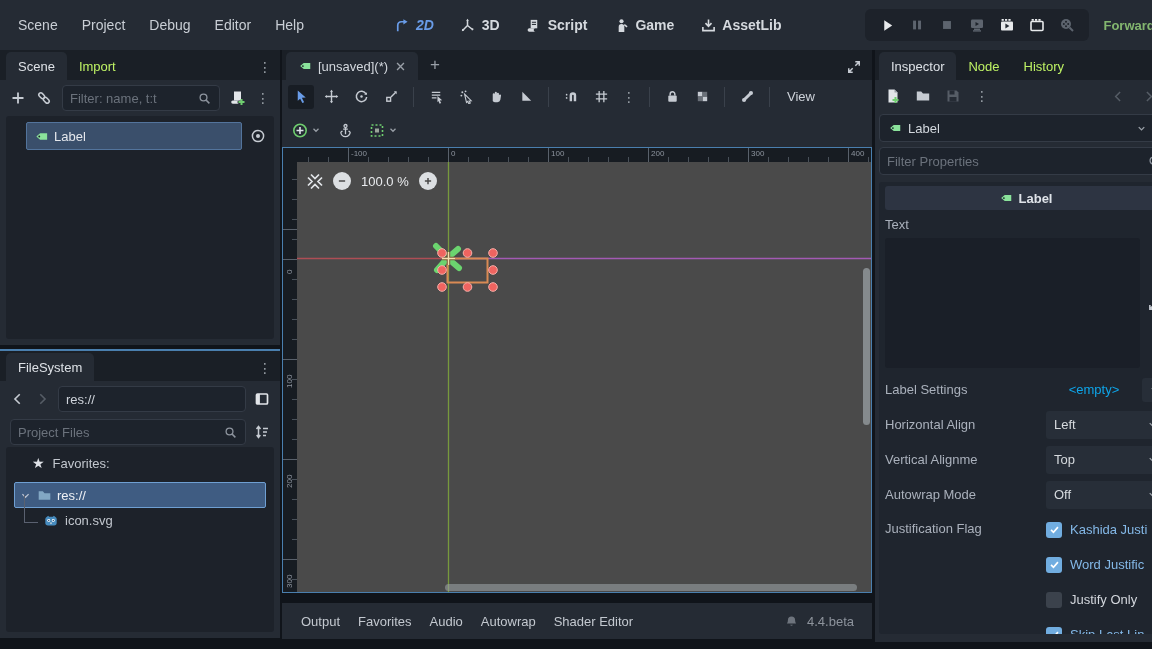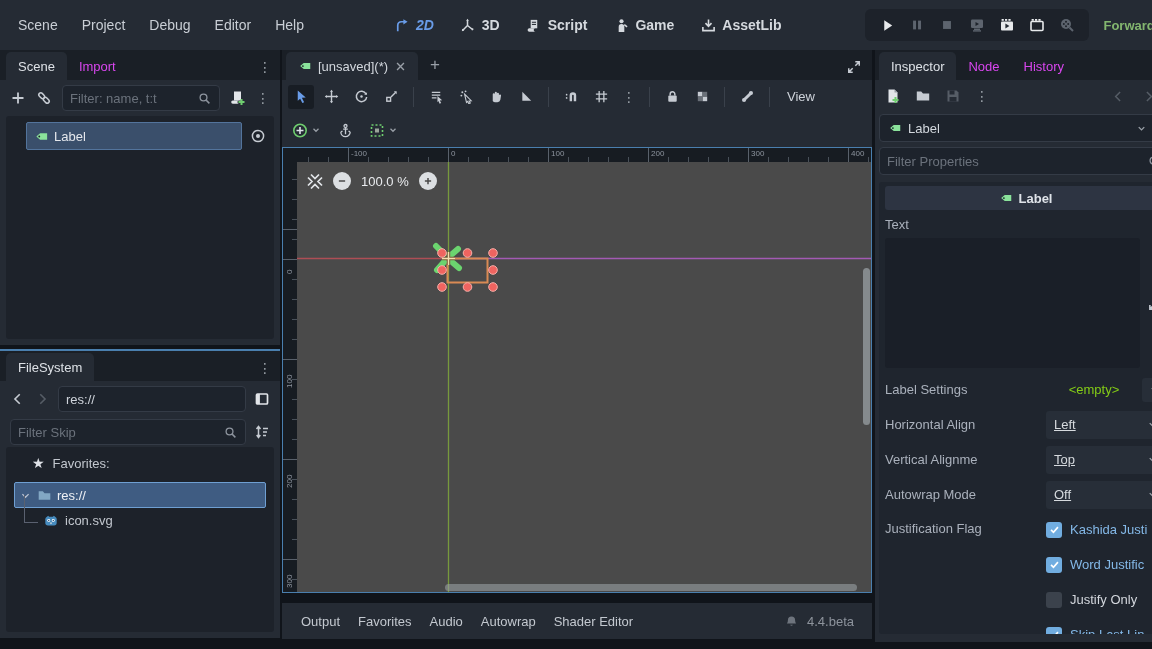--- a/index.html
+++ b/index.html
@@ -12,21 +12,21 @@
   #topbar{position:absolute;left:0;top:0;width:1152px;height:50px;background:#252b34;display:flex;align-items:center;}
   .menu-item{padding:0 12px;color:#c9ced5;font-size:14px;cursor:default;}
   #workspaces{display:flex;align-items:center;gap:26px;margin-left:78px;}
   .ws-tab{display:flex;align-items:center;gap:6px;font-size:14px;font-weight:bold;color:#d5d9de;}
   .ws-tab.active{color:#699ce8;font-style:italic;}
   #playcluster{display:flex;align-items:center;gap:14px;background:#1d222a;border-radius:6px;height:32px;padding:0 14px;margin-left:84px;}
   #renderer{display:flex;align-items:center;gap:6px;margin-left:14px;color:#83b66f;font-weight:bold;}
   
   .dock{position:absolute;background:#252b34;display:flex;flex-direction:column;}
   .tabstrip{height:30px;background:#1a1f26;display:flex;align-items:flex-end;flex:none;}
-  .tab{height:28px;display:flex;align-items:center;gap:6px;padding:0 12px;color:#d946ef;font-size:13px;border-radius:5px 5px 0 0;}
+  .tab{height:28px;display:flex;align-items:center;gap:6px;padding:0 12px;color:#bef264;font-size:13px;border-radius:5px 5px 0 0;}
   .tab.active{background:#252b34;color:#dde1e6;}
   .dots{color:#9aa0a8;font-size:14px;margin-left:auto;padding:0 8px 6px 0;line-height:1;}
   .toolbar{display:flex;align-items:center;flex:none;}
   .input{background:#1d232c;border:1px solid #343b46;border-radius:4px;height:26px;display:flex;align-items:center;padding:0 7px;color:#6b727c;font-size:13px;overflow:hidden;white-space:nowrap;}
   .input .ph{flex:1;overflow:hidden;}
   .treearea{background:#1d222a;border-radius:3px;margin:0 6px 6px 6px;flex:1;position:relative;overflow:hidden;}
   .selrow{display:flex;align-items:center;gap:5px;border-radius:2px;}
   
   #scenedock{left:0;top:50px;width:280px;height:295px;}
   #fsdock{left:0;top:349px;width:280px;height:289px;border-top:2px solid #4a7fae;}
@@ -61,21 +61,21 @@
   .itoolbar{height:32px;display:flex;align-items:center;gap:14px;padding:0 10px;}
   #noderow{display:flex;align-items:center;gap:6px;padding:0 4px;height:32px;}
   .ndd{flex:1;background:#1d232c;border:1px solid #343b46;border-radius:4px;height:28px;display:flex;align-items:center;gap:6px;padding:0 8px;color:#d3d8de;}
   #props{flex:1;background:#1f252e;margin:4px 12px 8px 4px;border-radius:3px;position:relative;overflow:hidden;padding:4px 18px 0 6px;}
   #pscroll{position:absolute;right:2px;top:56px;width:6px;height:165px;background:#6e747d;border-radius:3px;}
   .cat{height:24px;background:#2d3442;border-radius:3px;display:flex;align-items:center;justify-content:center;gap:6px;font-weight:bold;color:#dfe3e9;}
   .prow{display:flex;align-items:center;min-height:35px;}
   .pname{flex:1;min-width:0;overflow:hidden;white-space:nowrap;color:#aab1bc;}
   .pval{width:120px;flex:none;}
   .dd{background:#272e38;border-radius:3px;height:28px;display:flex;align-items:center;padding:0 8px;color:#d6dade;}
-  .dd .lbl{flex:1;text-decoration:underline;}
+  .dd .lbl{flex:1;}
   .cbrow{display:flex;align-items:center;gap:8px;height:35px;}
   .cb{width:16px;height:16px;border-radius:3px;flex:none;display:flex;align-items:center;justify-content:center;}
   .cb.on{background:#71ade0;}
   .cb.off{background:#3b424c;}
   .cblbl.on{color:#84b9e8;}
   .cblbl.off{color:#d3d7dd;}
   #textarea{background:#1a1f28;border-radius:3px;height:130px;flex:1;}
 </style>
 </head>
 <body>
@@ -284,21 +284,21 @@
       </div>
       <span class="ic">
           <svg width="16" height="16" viewBox="0 0 16 16">
             <rect x="2.5" y="3" width="11" height="10" rx="1" fill="none" stroke="#e2e5e9" stroke-width="1.7"></rect>
             <rect x="2.5" y="3" width="3.4" height="10" fill="#e2e5e9"></rect>
           </svg>
         </span>
     </div>
     <div class="toolbar" style="height:30px;gap:8px;padding:0 10px">
       <div class="input" style="flex:1">
-        <span class="ph">Filter Skip</span>
+        <span class="ph">Project Files</span>
         <span class="ic">
             <svg width="13" height="13" viewBox="0 0 16 16">
               <circle cx="6.8" cy="6.8" r="4.2" fill="none" stroke="#8d949e" stroke-width="1.6"></circle>
               <path d="M10 10 L14 14" stroke="#8d949e" stroke-width="1.8"></path>
             </svg>
           </span>
       </div>
       <span class="ic">
           <svg width="16" height="16" viewBox="0 0 16 16">
             <path d="M4.5 2.5 V13 M2.5 5 L4.5 2.5 6.5 5 M2.7 11 L4.5 13.4 6.3 11" fill="none" stroke="#c6cbd2" stroke-width="1.5"></path>
@@ -692,21 +692,21 @@
         <div id="textarea"></div>
         <span class="ic" style="width:22px">
             <svg width="15" height="15" viewBox="0 0 16 16">
               <path d="M9.5 2 H14 V6.5 M14 2 L9.5 6.5 M6.5 14 H2 V9.5 M2 14 L6.5 9.5" fill="none" stroke="#c6cbd2" stroke-width="1.7"></path>
             </svg>
           </span>
       </div>
 
       <div class="prow" style="margin-top:4px">
         <span class="pname">Label Settings</span>
-        <span style="width:96px;text-align:center;color:#84cc16">&lt;empty&gt;</span>
+        <span style="width:96px;text-align:center;color:#0ea5e9">&lt;empty&gt;</span>
         <span class="dd" style="width:24px;height:24px;justify-content:center;padding:0">
           <span class="ic" style="width:11px">
               <svg width="11" height="11" viewBox="0 0 16 16">
                 <path d="M4 6 L8 10 12 6" fill="none" stroke="#9aa0a8" stroke-width="2"></path>
               </svg>
             </span>
         </span>
       </div>
 
       <div class="prow">

